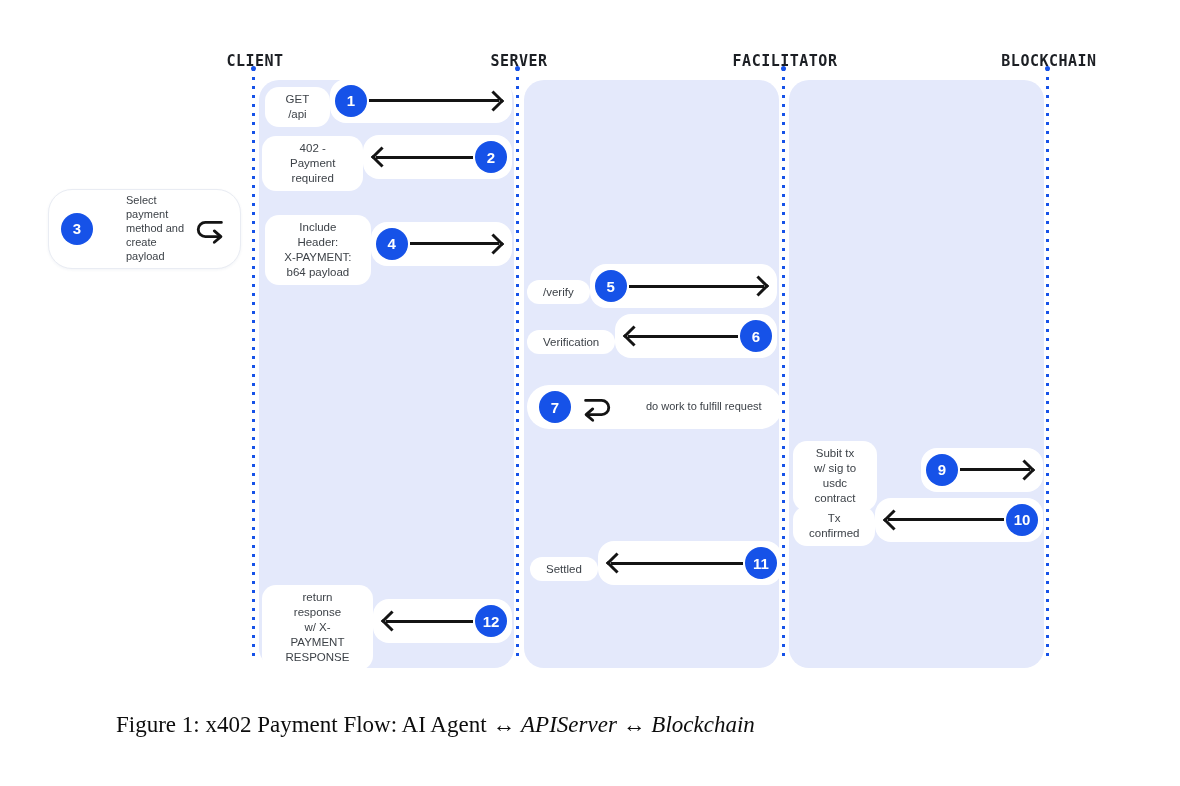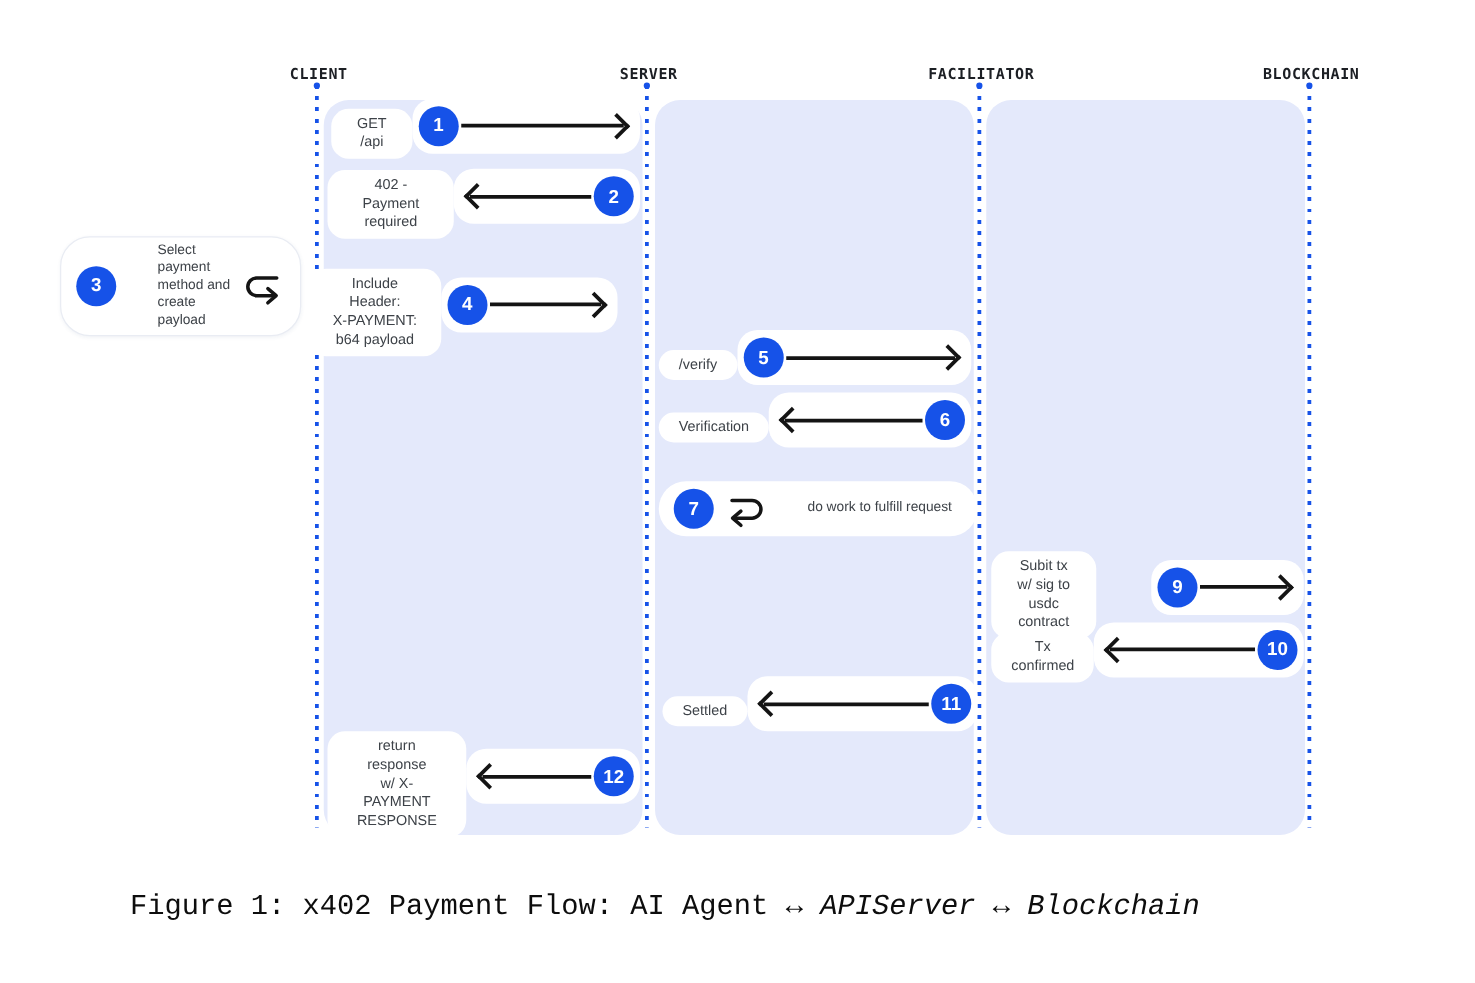--- a/index.html
+++ b/index.html
@@ -4,21 +4,21 @@
 <style>
   html,body { margin:0; padding:0; background:#ffffff; }
   .canvas {
     position:relative; width:1180px; height:786px; background:#ffffff;
     font-family:"Liberation Sans", sans-serif; overflow:hidden;
   }
 
   
   .actor {
     position:absolute; top:52px; transform:translateX(-50%);
-    font-family:"DejaVu Sans Mono", monospace; font-size:12px; font-weight:bold;
+    font-family:"DejaVu Sans Mono", monospace; font-size:15px; font-weight:bold;
     color:#1c1f24; letter-spacing:0.5px; white-space:nowrap;
   }
 
   
   .lifeline {
     position:absolute; top:68px; width:3px; height:594px;
     background:repeating-linear-gradient(to bottom, #1652e8 0 3px, transparent 3px 9px);
   }
   .lifeline::before {
     content:''; position:absolute; top:-2px; left:-1px;
@@ -69,22 +69,22 @@
   }
   .msg-self.floating { border:1px solid #e9ecf3; box-shadow:0 1px 3px rgba(40,60,120,0.06); }
   .self-text {
     flex:1; font-size:11px; line-height:1.27; color:#3d4248;
     text-align:left; white-space:pre-line;margin-left:25px;
   }
   .uturn { flex:none; display:block; }
 
   
   .caption {
-    position:absolute; left:104px; top:712px;
-    font-family:Liberation Mono, monospace; font-size:23px; color:#0d0d0d;
+    position:absolute; left:116px; top:712px;
+    font-family:Liberation Serif, serif; font-size:23px; color:#0d0d0d;
     white-space:nowrap;
   }
   .caption .ital { font-style:italic; }
 </style>
 </head>
 <body>
 
 <div class="canvas">
 
   <div class="actor" style="left:255px">CLIENT</div>
@@ -125,21 +125,21 @@
     <div class="num">3</div>
     <div class="self-text">Select payment
 method and
 create payload</div>
     <svg class="uturn" width="34" height="34" viewBox="0 0 36 36">
       <path d="M29 11 H12 a7.5 7.5 0 0 0 0 15 H26" fill="none" stroke="#141414" stroke-width="3" stroke-linecap="round" stroke-linejoin="round"></path>
       <path d="M21.5 20 L28.5 26 L21.5 32" fill="none" stroke="#141414" stroke-width="3" stroke-linecap="round" stroke-linejoin="round"></path>
     </svg>
   </div>
 
-  <div class="msg dir-right" style="left:247px; top:215px; width:247px;justify-content:center;">
+  <div class="msg dir-right" style="left:265px; top:215px; width:247px;justify-content:center;">
     <div class="msg-label">Include Header:
 X-PAYMENT: b64 payload</div>
     <div class="msg-body">
       <div class="num">4</div>
       <div class="arrow">
           <span class="head"></span>
         </div>
     </div>
   </div>
 

